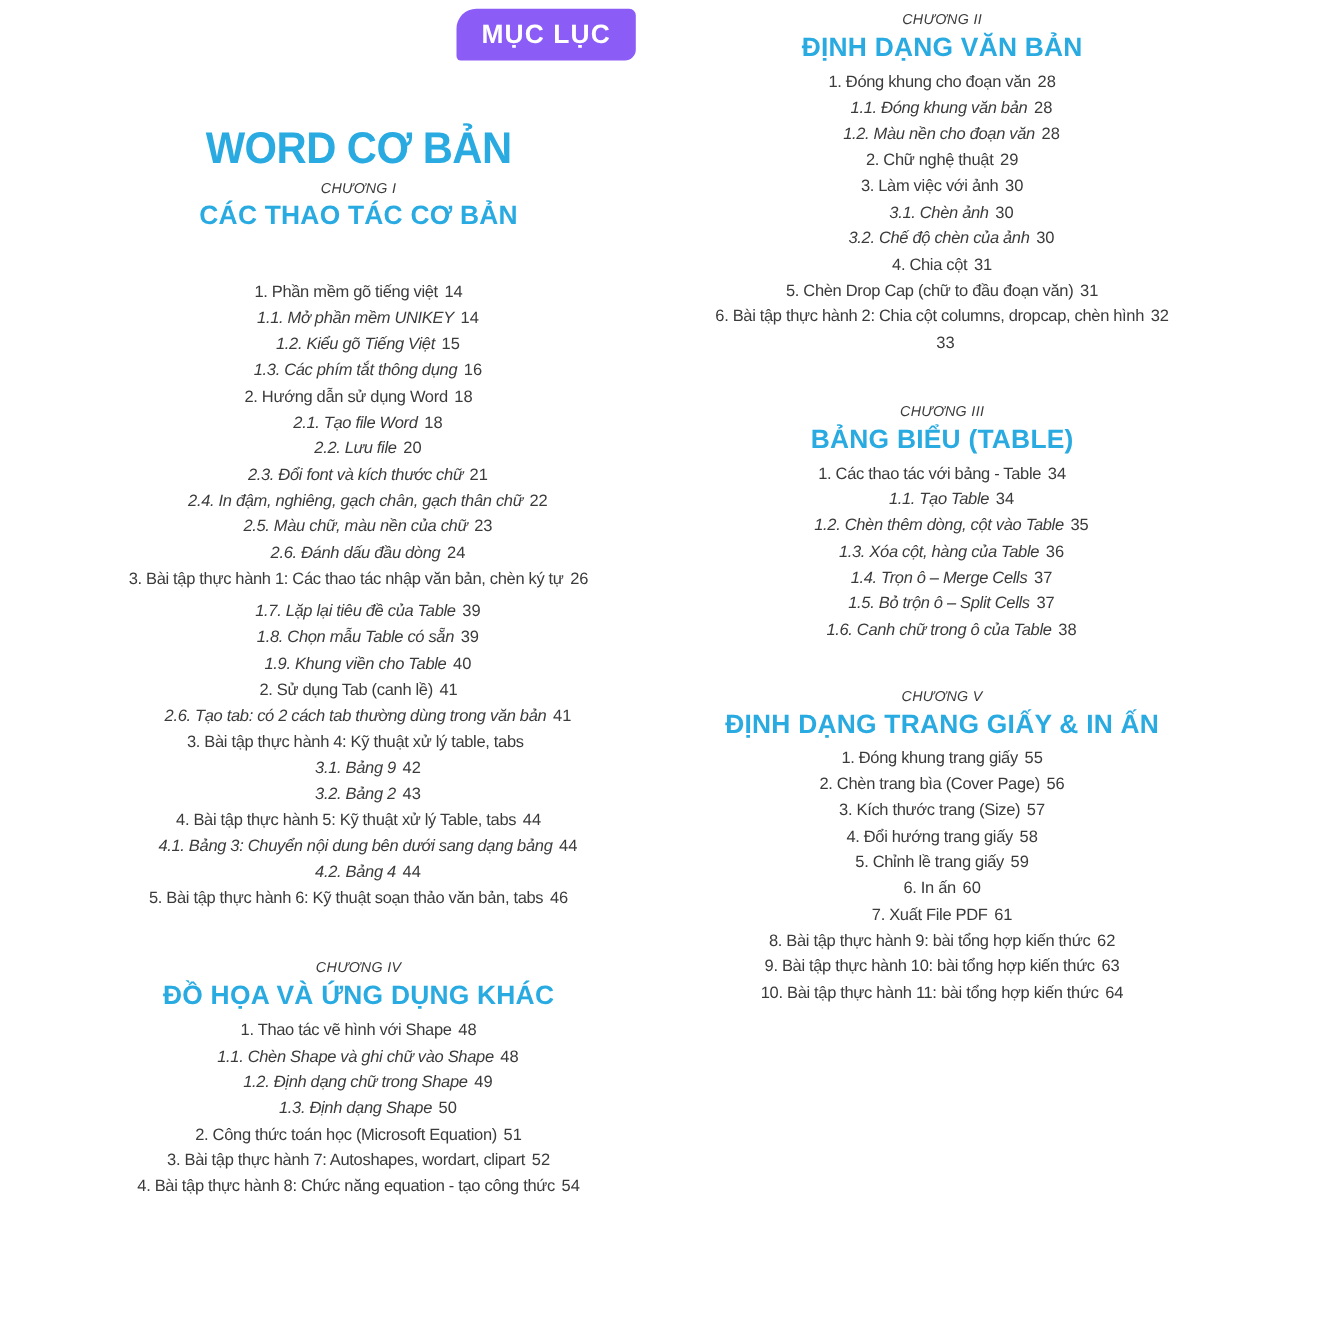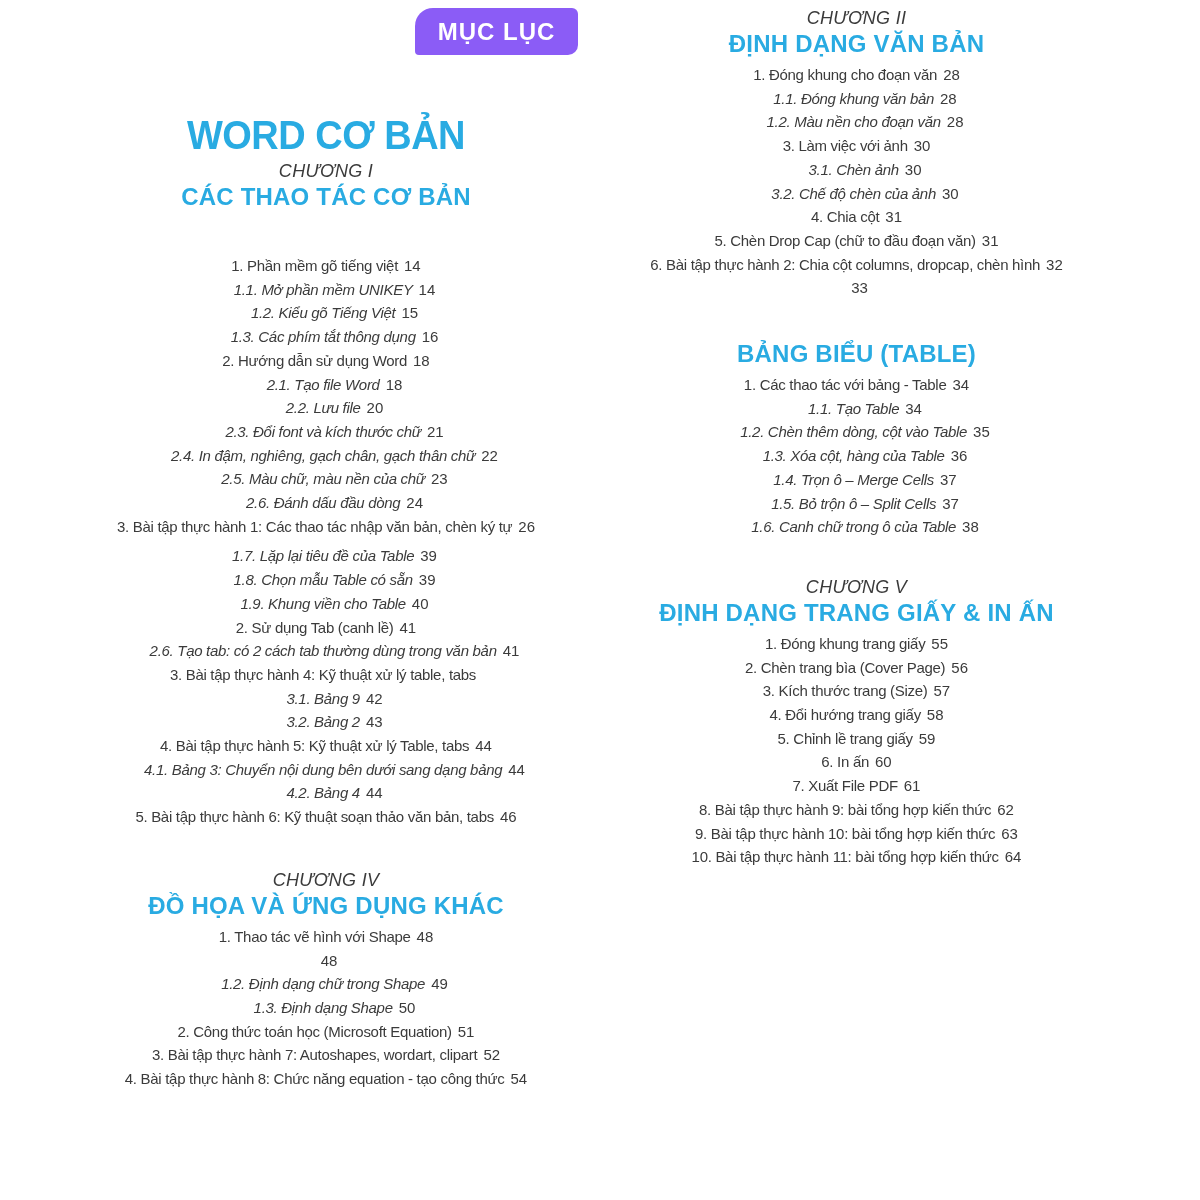--- a/index.html
+++ b/index.html
@@ -15,21 +15,21 @@
   }
   .col{position:absolute;top:0;}
   #col-left{left:115px;width:422px;}
   #col-right{left:658px;width:397px;}
   .book-title{
     margin-top:112px;text-align:center;color:#29abe2;
     font-size:38px;font-weight:800;letter-spacing:-0.5px;line-height:44px;
     transform:scaleY(1.06);transform-origin:top;
   }
   .chapter-label{
-    text-align:center;font-style:italic;font-size:18px;color:#3b3b3b;
+    text-align:center;font-style:italic;font-size:13px;color:#3b3b3b;
     line-height:20px;letter-spacing:0.3px;
   }
   .chapter-title{
     text-align:center;color:#29abe2;font-weight:bold;font-size:24px;
     line-height:27px;margin-top:2px;letter-spacing:0.2px;
   }
   .toc-list{margin-top:6px;}
   .row{
     display:flex;justify-content:center;align-items:flex-end;
     min-height:23.7px;font-size:15px;
@@ -164,20 +164,21 @@
       </div>
       <div class="toc-block block-2">
         <div class="chapter-label">CHƯƠNG IV</div>
         <div class="chapter-title">ĐỒ HỌA VÀ ỨNG DỤNG KHÁC</div>
         <div class="toc-list">
           <div class="row">
             <div class="lbl">1. Thao tác vẽ hình với Shape</div>
             <div class="pg">48</div>
           </div>
           <div class="row">
+            <div class="lbl sub">1.1. Chèn Shape và ghi chữ vào Shape</div>
             <div class="pg">48</div>
           </div>
           <div class="row">
             <div class="lbl sub">1.2. Định dạng chữ trong Shape</div>
             <div class="pg">49</div>
           </div>
           <div class="row">
             <div class="lbl sub">1.3. Định dạng Shape</div>
             <div class="pg">50</div>
           </div>
@@ -210,20 +211,24 @@
           </div>
           <div class="row">
             <div class="lbl sub">1.1. Đóng khung văn bản</div>
             <div class="pg">28</div>
           </div>
           <div class="row">
             <div class="lbl sub">1.2. Màu nền cho đoạn văn</div>
             <div class="pg">28</div>
           </div>
           <div class="row">
+            <div class="lbl">2. Chữ nghệ thuật</div>
+            <div class="pg">29</div>
+          </div>
+          <div class="row">
             <div class="lbl">3. Làm việc với ảnh</div>
             <div class="pg">30</div>
           </div>
           <div class="row">
             <div class="lbl sub">3.1. Chèn ảnh</div>
             <div class="pg">30</div>
           </div>
           <div class="row">
             <div class="lbl sub">3.2. Chế độ chèn của ảnh</div>
             <div class="pg">30</div>
@@ -239,20 +244,21 @@
           <div class="row">
             <div class="lbl">6. Bài tập thực hành 2: Chia cột columns, dropcap, chèn hình</div>
             <div class="pg">32</div>
           </div>
           <div class="row">
             <div class="pg">33</div>
           </div>
         </div>
       </div>
       <div class="toc-block block-1">
+        <div class="chapter-label">CHƯƠNG III</div>
         <div class="chapter-title">BẢNG BIỂU (TABLE)</div>
         <div class="toc-list">
           <div class="row">
             <div class="lbl">1. Các thao tác với bảng - Table</div>
             <div class="pg">34</div>
           </div>
           <div class="row">
             <div class="lbl sub">1.1. Tạo Table</div>
             <div class="pg">34</div>
           </div>

